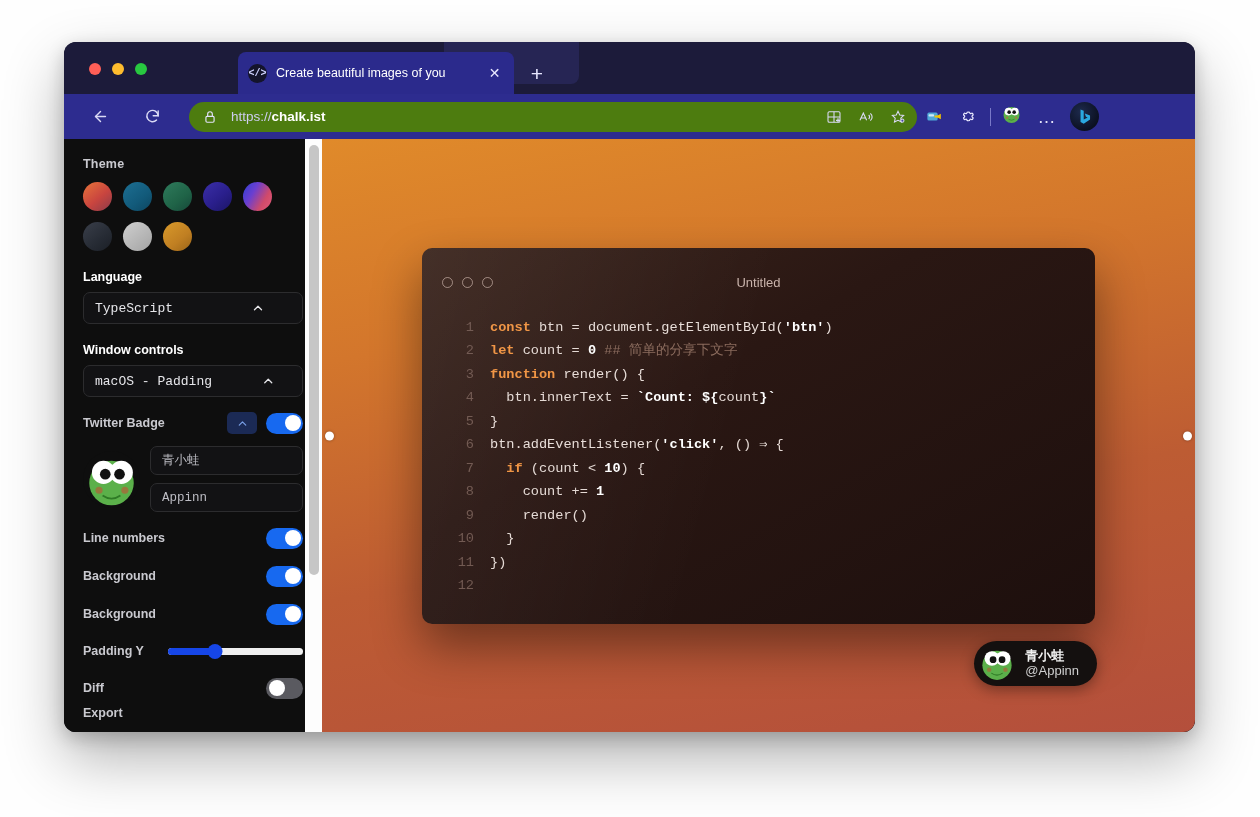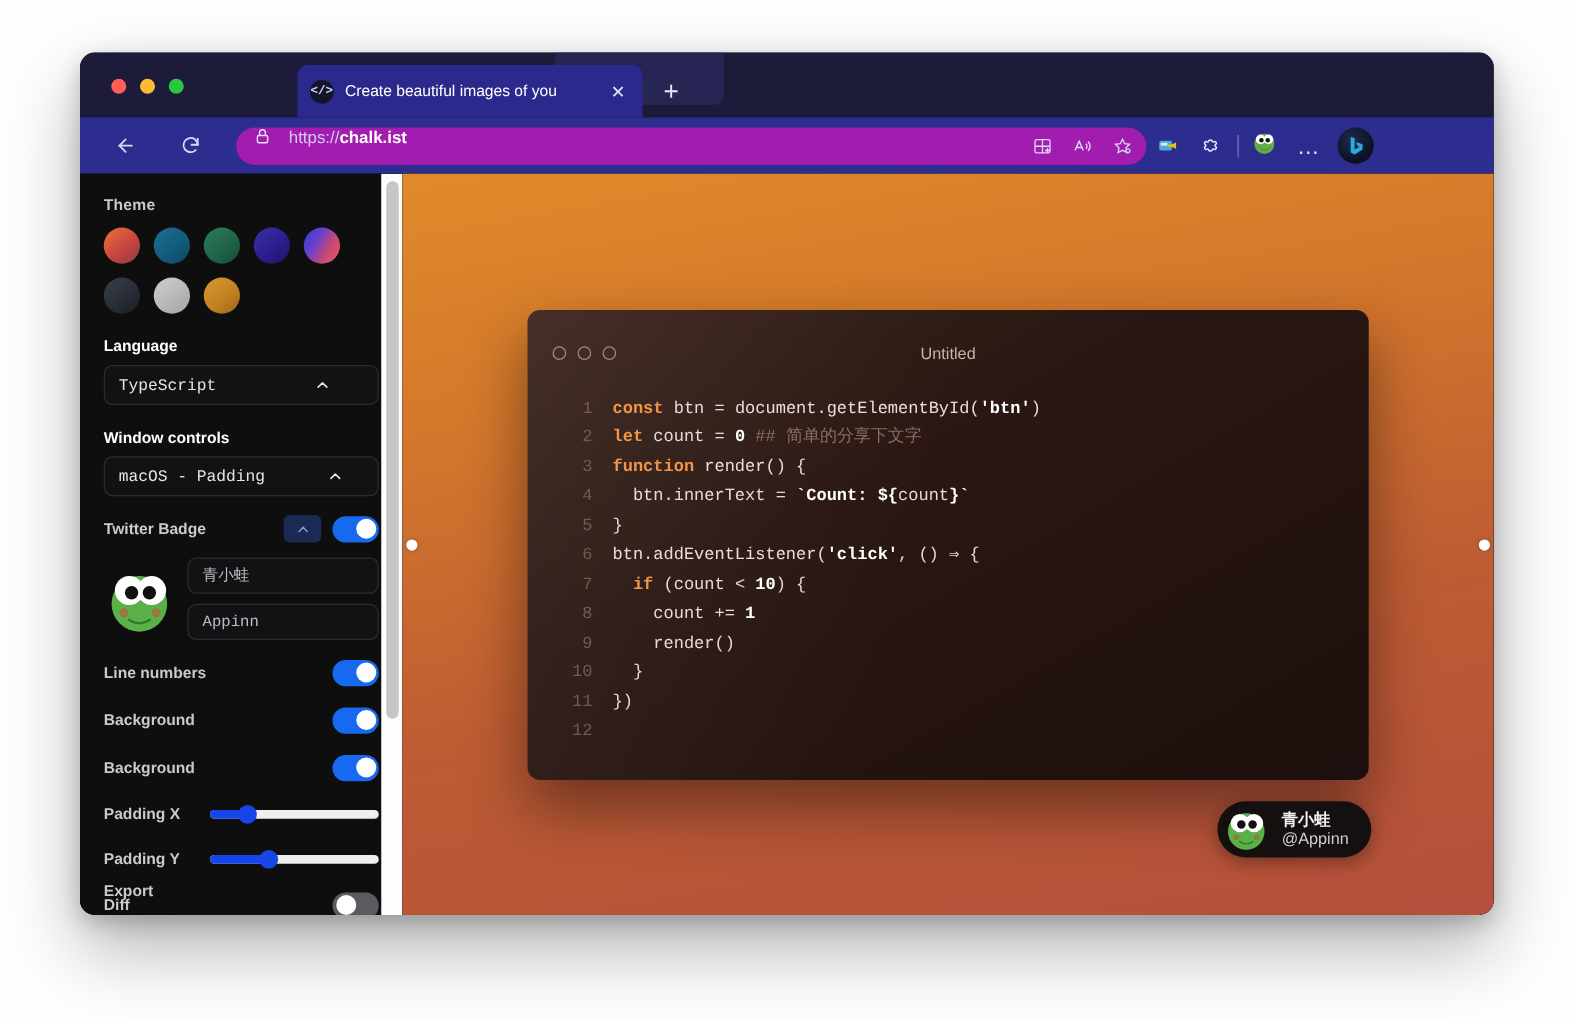--- a/index.html
+++ b/index.html
@@ -80,22 +80,22 @@
   .navicon{
     width:30px; height:30px; color:#dadaf5;
     display:flex; align-items:center; justify-content:center;
     flex:0 0 auto;
   }
   .navicon svg{ width:17px; height:17px; }
   .nav-back{ margin-left:21px; }
   .nav-reload{ margin-left:22px; }
   .omnibox{
     margin-left:22px; flex:1 1 auto; height:30px;
-    background:#a21caf; border-radius:15px;
-    display:flex; padding:0 6px 0 14px;
+    background:#4d7c0f; border-radius:15px;
+    display:flex; align-items:center; padding:0 6px 0 14px;
     max-width:728px;
   }
   .lock{ width:14px; height:14px; color:#e2e2fa; flex:0 0 auto; }
   .lock svg{ width:100%; height:100%; }
   .url{
     margin-left:14px; font-size:13.5px; color:#cdcdf0; flex:1 1 auto;
     white-space:nowrap; overflow:hidden;
   }
   .url b{ color:#ffffff; font-weight:700; }
   .omni-actions{ display:flex; align-items:center; gap:6px; flex:0 0 auto; }
@@ -470,27 +470,20 @@
               <div class="knob"></div>
             </div>
         </div>
         <div class="row">
           <div class="rl">Background</div>
           <div class="toggle on">
               <div class="knob"></div>
             </div>
         </div>
 
-        <div class="sliderrow">
-          <div class="rl">Padding X</div>
-          <div class="slider">
-            <div class="fill" style="width: 22%;"></div>
-            <div class="thumb" style="left: 22%;"></div>
-          </div>
-        </div>
         <div class="sliderrow">
           <div class="rl">Padding Y</div>
           <div class="slider">
             <div class="fill" style="width: 35%;"></div>
             <div class="thumb" style="left: 35%;"></div>
           </div>
         </div>
 
         <div class="row">
           <div class="rl">Diff</div>

